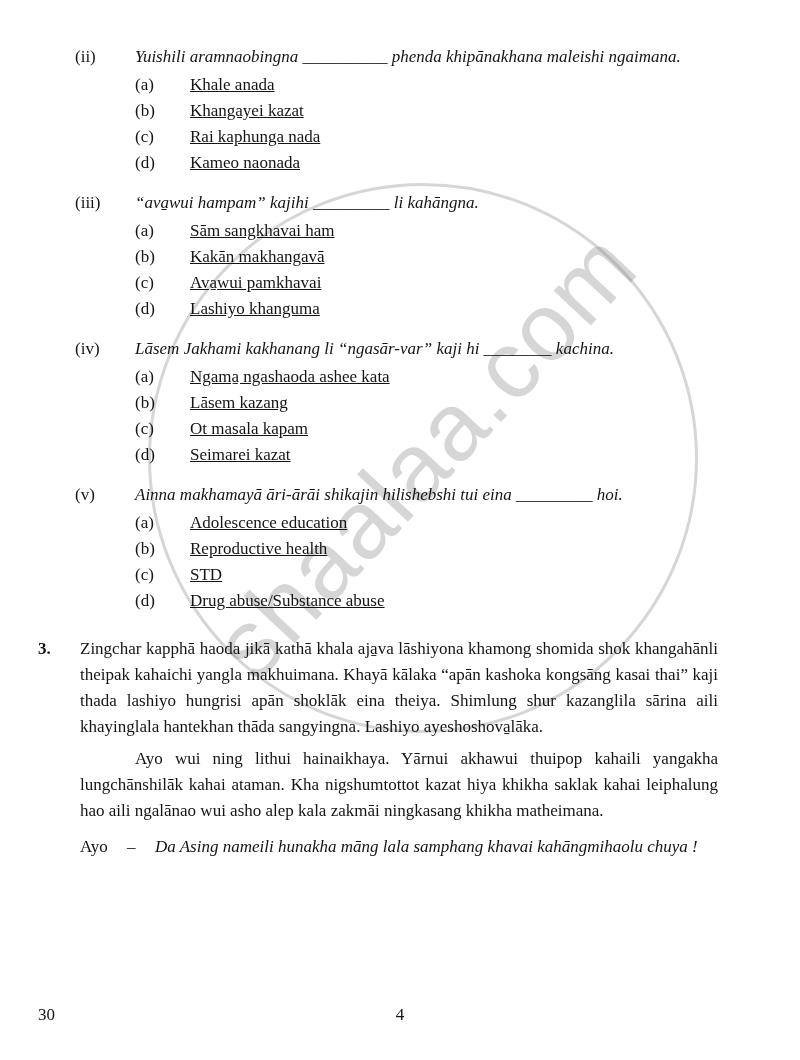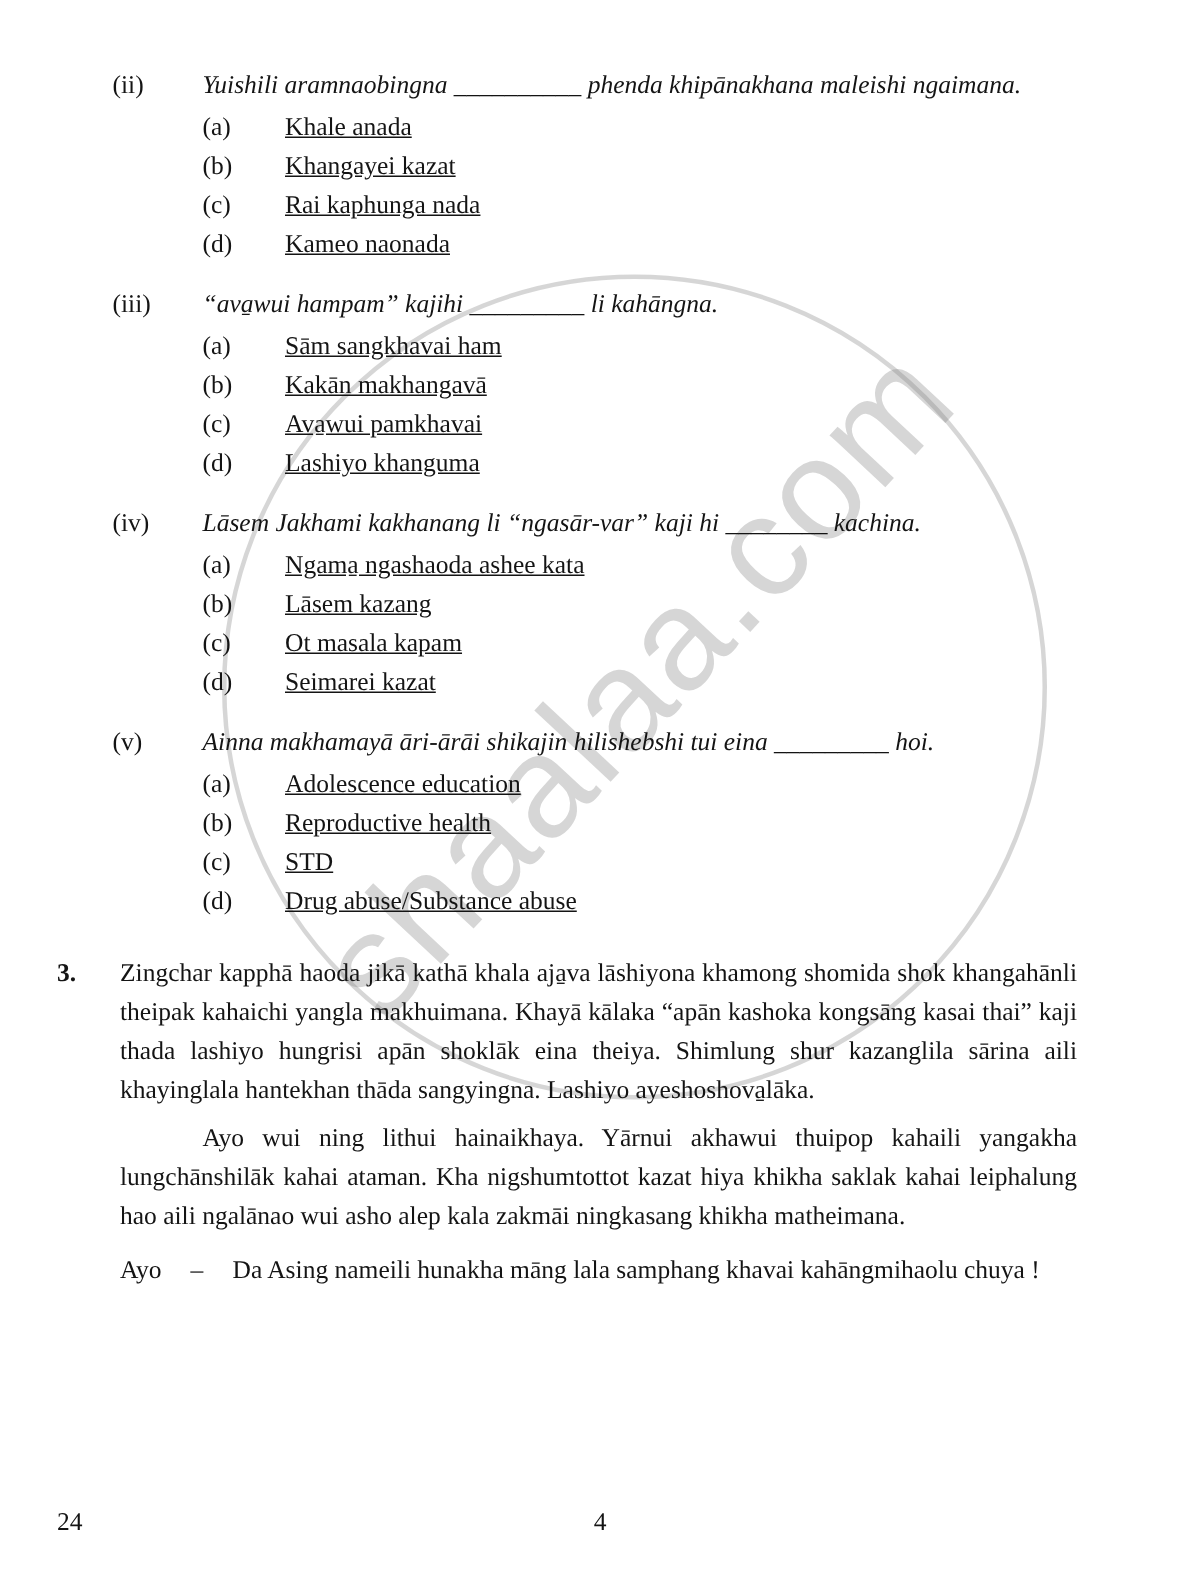--- a/index.html
+++ b/index.html
@@ -55,21 +55,21 @@
 
   
   .q3 { margin-top: 22px; display: flex; }
   .q3-num { flex: 0 0 42px; font-weight: bold; }
   .q3-body { flex: 1; }
   .q3-para1 { text-align: justify; }
   .q3-para2 { text-align: justify; text-indent: 55px; margin-top: 6px; }
   .ayo-row { display: flex; margin-top: 10px; justify-content: center; }
   .ayo-label { flex: 0 0 47px; }
   .ayo-dash { flex: 0 0 28px; }
-  .ayo-text { flex: 1; text-align: justify; }
+  .ayo-text { flex: 1; text-align: justify; font-style: italic; }
 
   
   .footer {
     position: absolute;
     left: 0; right: 0; top: 1002px;
     z-index: 2;
     font-size: 17px;
   }
   .footer-left { position: absolute; left: 38px; top: 0; }
   .footer-center { position: absolute; left: 0; right: 0; top: 0; text-align: center; }
@@ -196,16 +196,16 @@
           <span class="ayo-dash">–</span>
           <span class="ayo-text">Da Asing nameili hunakha māng lala samphang khavai kahāngmihaolu chuya !</span>
         </div>
       </div>
     </div>
 
   </div>
 
   <div class="footer">
     <span class="footer-center">4</span>
-    <span class="footer-left">24</span>
+    <span class="footer-left">30</span>
   </div>
 
 </div>
 
 </body></html>

